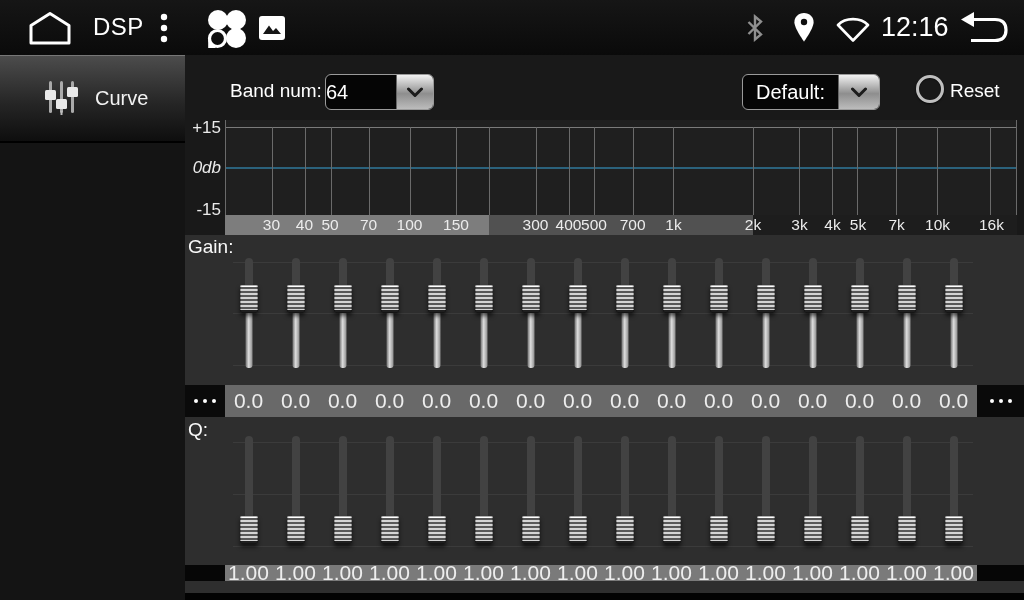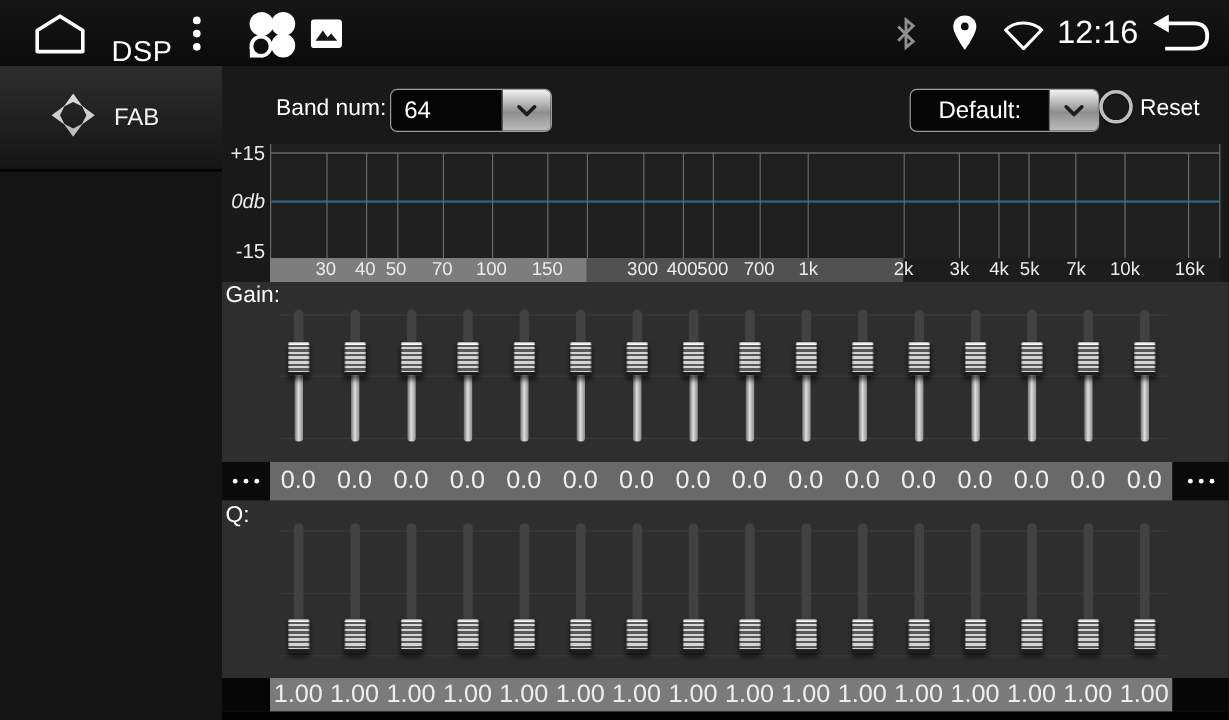--- a/index.html
+++ b/index.html
@@ -3,21 +3,21 @@
 <meta charset="utf-8">
 <style>
   html,body{margin:0;padding:0;background:#000;}
   .screen{position:relative;width:1024px;height:600px;overflow:hidden;
     background:#191919;font-family:"Liberation Sans",sans-serif;
     -webkit-font-smoothing:antialiased;}
   
   .topbar{position:absolute;left:0;top:0;width:1024px;height:55px;
     background:linear-gradient(180deg,#161616,#0a0a0a);}
   .topbar .abs{position:absolute;}
-  .app-title{left:93px;top:13px;color:#fff;font-size:24px;letter-spacing:.5px;margin-top:17px;}
+  .app-title{left:93px;top:13px;color:#fff;font-size:24px;letter-spacing:.5px;}
   .clock{left:881px;top:12px;color:#fff;font-size:27px;}
   
   .sidebar{position:absolute;left:0;top:55px;width:185px;height:545px;background:#141414;}
   .side-item{height:88px;display:flex;align-items:center;padding-left:42px;gap:15px;
     background:linear-gradient(180deg,#2d2d2d,#151515);border-bottom:2px solid #000;box-sizing:border-box;}
   .side-item.selected{background:linear-gradient(180deg,#4c4c4c,#262626 55%,#0e0e0e);
     border-top:1px solid #777;}
   .side-item .lbl{color:#f2f2f2;font-size:20px;}
   
   .main{position:absolute;left:185px;top:55px;width:839px;height:545px;}
@@ -67,21 +67,21 @@
   .q-row .knob{top:84px;}
   .value-row{position:absolute;left:0;width:839px;display:flex;}
   .vr-btn{width:40px;background:#0a0a0a;display:flex;align-items:center;justify-content:center;gap:5px;}
   .vr-btn.r{width:47px;}
   .dot{width:4px;height:4px;border-radius:50%;background:#fff;}
   .vr-strip{width:752px;display:flex;}
   .vcell{flex:1;display:flex;align-items:center;justify-content:center;
     color:#eeeeee;font-size:21px;}
   .gain-values{top:150px;height:32px;}
   .gain-values .vr-strip{background:var(--gain-strip,#696969);}
-  .q-values{top:330px;height:28px;text-align:right;}
+  .q-values{top:330px;height:16px;text-align:right;}
   .q-values .vr-strip{background:var(--q-strip,#7a7a7a);}
   .q-values .vr-btn{background:#060606;}
   .bottom-strip{position:absolute;left:0;top:358px;width:839px;height:7px;background:#020202;}
 </style>
 </head>
 <body>
 
 <div class="screen" style="--zero-line: #2b627c; --zone-bg: #2e2e2e; --gain-strip: #696969; --q-strip: #7a7a7a;">
 
   <div class="topbar">
@@ -132,45 +132,48 @@
     <div class="abs clock">12:16</div>
     <div class="abs" style="left:960px;top:12px;">
       <svg width="50" height="32" viewBox="0 0 50 32">
         <polygon points="14,0 14,15 1,7.5" fill="#fff"></polygon>
         <path d="M12,7.5 H35 Q46,7.5 46,18 Q46,28.5 35,28.5 H11" fill="none" stroke="#fff" stroke-width="3.2"></path>
       </svg>
     </div>
   </div>
 
   <div class="sidebar">
-    <div class="side-item">
+    <div class="side-item selected">
       <span>
         <svg width="38" height="38" viewBox="0 0 38 38">
-          <polygon points="19,1 27,12 19,8 11,12" fill="#d6d6d6"></polygon>
-          <polygon points="19,37 27,26 19,30 11,26" fill="#bdbdbd"></polygon>
-          <polygon points="1,19 12,11 8,19 12,27" fill="#cfcfcf"></polygon>
-          <polygon points="37,19 26,11 30,19 26,27" fill="#cfcfcf"></polygon>
+          <rect x="7" y="3" width="3" height="32" rx="1.5" fill="#aaa"></rect>
+          <rect x="18" y="3" width="3" height="32" rx="1.5" fill="#aaa"></rect>
+          <rect x="29" y="3" width="3" height="32" rx="1.5" fill="#aaa"></rect>
+          <rect x="3" y="12" width="11" height="10" rx="1.5" fill="#e9e9e9"></rect>
+          <rect x="14" y="21" width="11" height="10" rx="1.5" fill="#e9e9e9"></rect>
+          <rect x="25" y="9" width="11" height="10" rx="1.5" fill="#e9e9e9"></rect>
+          <rect x="18.5" y="33" width="2" height="4" fill="#bbb"></rect>
         </svg>
       </span>
-      <span class="lbl">FAB</span>
+      <span class="lbl">Curve</span>
     </div>
   </div>
 
   <div class="main">
 
     <div class="ctl-label" style="left:45px;top:25px;">Band num:</div>
-    <div class="select" style="left:140px;width:135px;gap:48px;">
+    <div class="select" style="left:140px;width:109px;gap:48px;">
       <span class="val">64</span>
       <span class="btn">
         <svg width="18" height="11" viewBox="0 0 18 11">
             <polyline points="2.5,2 9,8.5 15.5,2" fill="none" stroke="#1c1c1c" stroke-width="3" stroke-linecap="round" stroke-linejoin="round"></polyline>
           </svg>
       </span>
     </div>
-    <div class="select" style="left:557px;width:158px;margin-left:16px;">
+    <div class="select" style="left:557px;width:138px;">
       <span class="val">Default:</span>
       <span class="btn">
         <svg width="18" height="11" viewBox="0 0 18 11">
             <polyline points="2.5,2 9,8.5 15.5,2" fill="none" stroke="#1c1c1c" stroke-width="3" stroke-linecap="round" stroke-linejoin="round"></polyline>
           </svg>
       </span>
     </div>
     <div class="radio"></div>
     <div class="ctl-label" style="left:765px;top:25px;">Reset</div>
 

